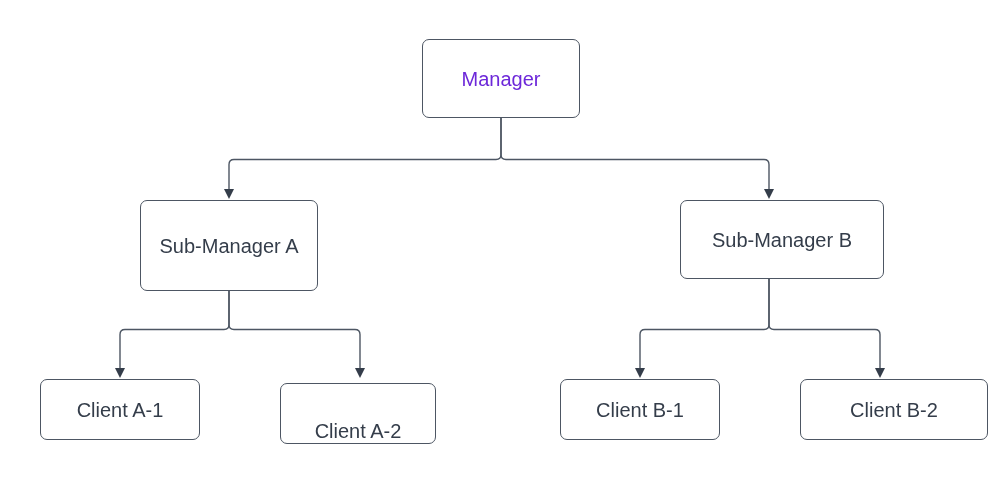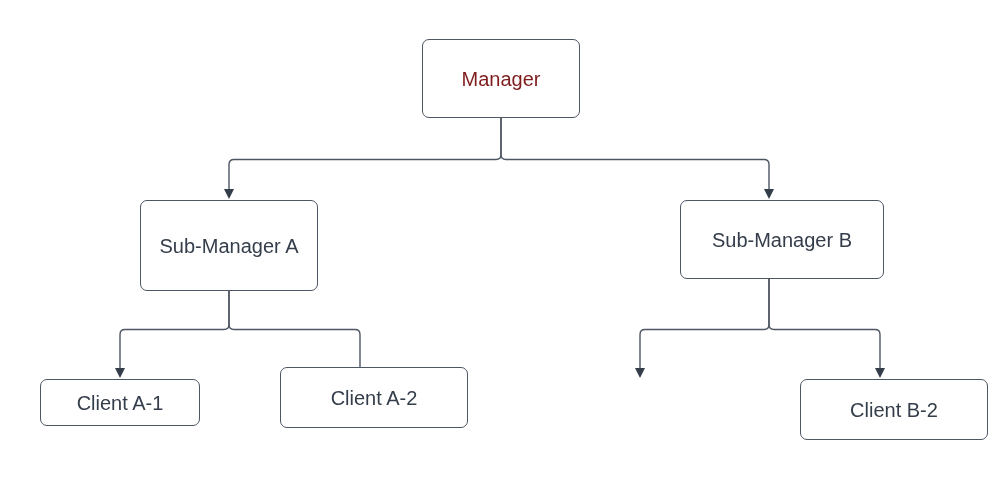--- a/index.html
+++ b/index.html
@@ -70,31 +70,34 @@
       <polygon points="120,378 115,368 125,368" class="edge-arrowhead" fill="#343d4a"></polygon>
       <path d="M 229 279 L 229 324.5 Q 229 329.5 234 329.5 L 355 329.5 Q 360 329.5 360 334.5 L 360 370" class="edge-path" stroke="#4d5663"></path>
       <polygon points="360,378 355,368 365,368" class="edge-arrowhead" fill="#343d4a"></polygon>
       <path d="M 769 279 L 769 324.5 Q 769 329.5 764 329.5 L 645 329.5 Q 640 329.5 640 334.5 L 640 370" class="edge-path" stroke="#4d5663"></path>
       <polygon points="640,378 635,368 645,368" class="edge-arrowhead" fill="#343d4a"></polygon>
       <path d="M 769 279 L 769 324.5 Q 769 329.5 774 329.5 L 875 329.5 Q 880 329.5 880 334.5 L 880 370" class="edge-path" stroke="#4d5663"></path>
       <polygon points="880,378 875,368 885,368" class="edge-arrowhead" fill="#343d4a"></polygon>
     </svg>
   <div id="node-layer">
       <div class="node" style="left: 422px; top: 39px; width: 158px; height: 79px; background: rgb(255, 255, 255); border-color: rgb(77, 86, 99);">
-        <span class="node-label" style="color: #7f1d1d;">Manager</span>
+        <span class="node-label" style="color: #6d28d9;">Manager</span>
       </div>
       <div class="node" style="left: 140px; top: 200px; width: 178px; height: 91px; background: rgb(255, 255, 255); border-color: rgb(77, 86, 99);">
         <span class="node-label" style="color: rgb(52, 61, 74);">Sub-Manager A</span>
       </div>
       <div class="node" style="left: 680px; top: 200px; width: 204px; height: 79px; background: rgb(255, 255, 255); border-color: rgb(77, 86, 99);">
         <span class="node-label" style="color: rgb(52, 61, 74);">Sub-Manager B</span>
       </div>
-      <div class="node" style="left: 40px; top: 379px; width: 160px; height: 47px; background: rgb(255, 255, 255); border-color: rgb(77, 86, 99); align-items: center;">
+      <div class="node" style="left: 40px; top: 379px; width: 160px; height: 61px; background: rgb(255, 255, 255); border-color: rgb(77, 86, 99); align-items: center;">
         <span class="node-label" style="color: rgb(52, 61, 74);">Client A-1</span>
       </div>
-      <div class="node" style="left: 280px; top: 367px; width: 188px; height: 61px; background: rgb(255, 255, 255); border-color: rgb(77, 86, 99);">
+      <div class="node" style="left: 280px; top: 383px; width: 156px; height: 61px; background: rgb(255, 255, 255); border-color: rgb(77, 86, 99); align-items: flex-end;">
         <span class="node-label" style="color: rgb(52, 61, 74);">Client A-2</span>
+      </div>
+      <div class="node" style="left: 560px; top: 379px; width: 160px; height: 61px; background: rgb(255, 255, 255); border-color: rgb(77, 86, 99);">
+        <span class="node-label" style="color: rgb(52, 61, 74);">Client B-1</span>
       </div>
       <div class="node" style="left: 800px; top: 379px; width: 188px; height: 61px; background: rgb(255, 255, 255); border-color: rgb(77, 86, 99);">
         <span class="node-label" style="color: rgb(52, 61, 74);">Client B-2</span>
       </div>
     </div>
 </div>
 
 </body></html>

